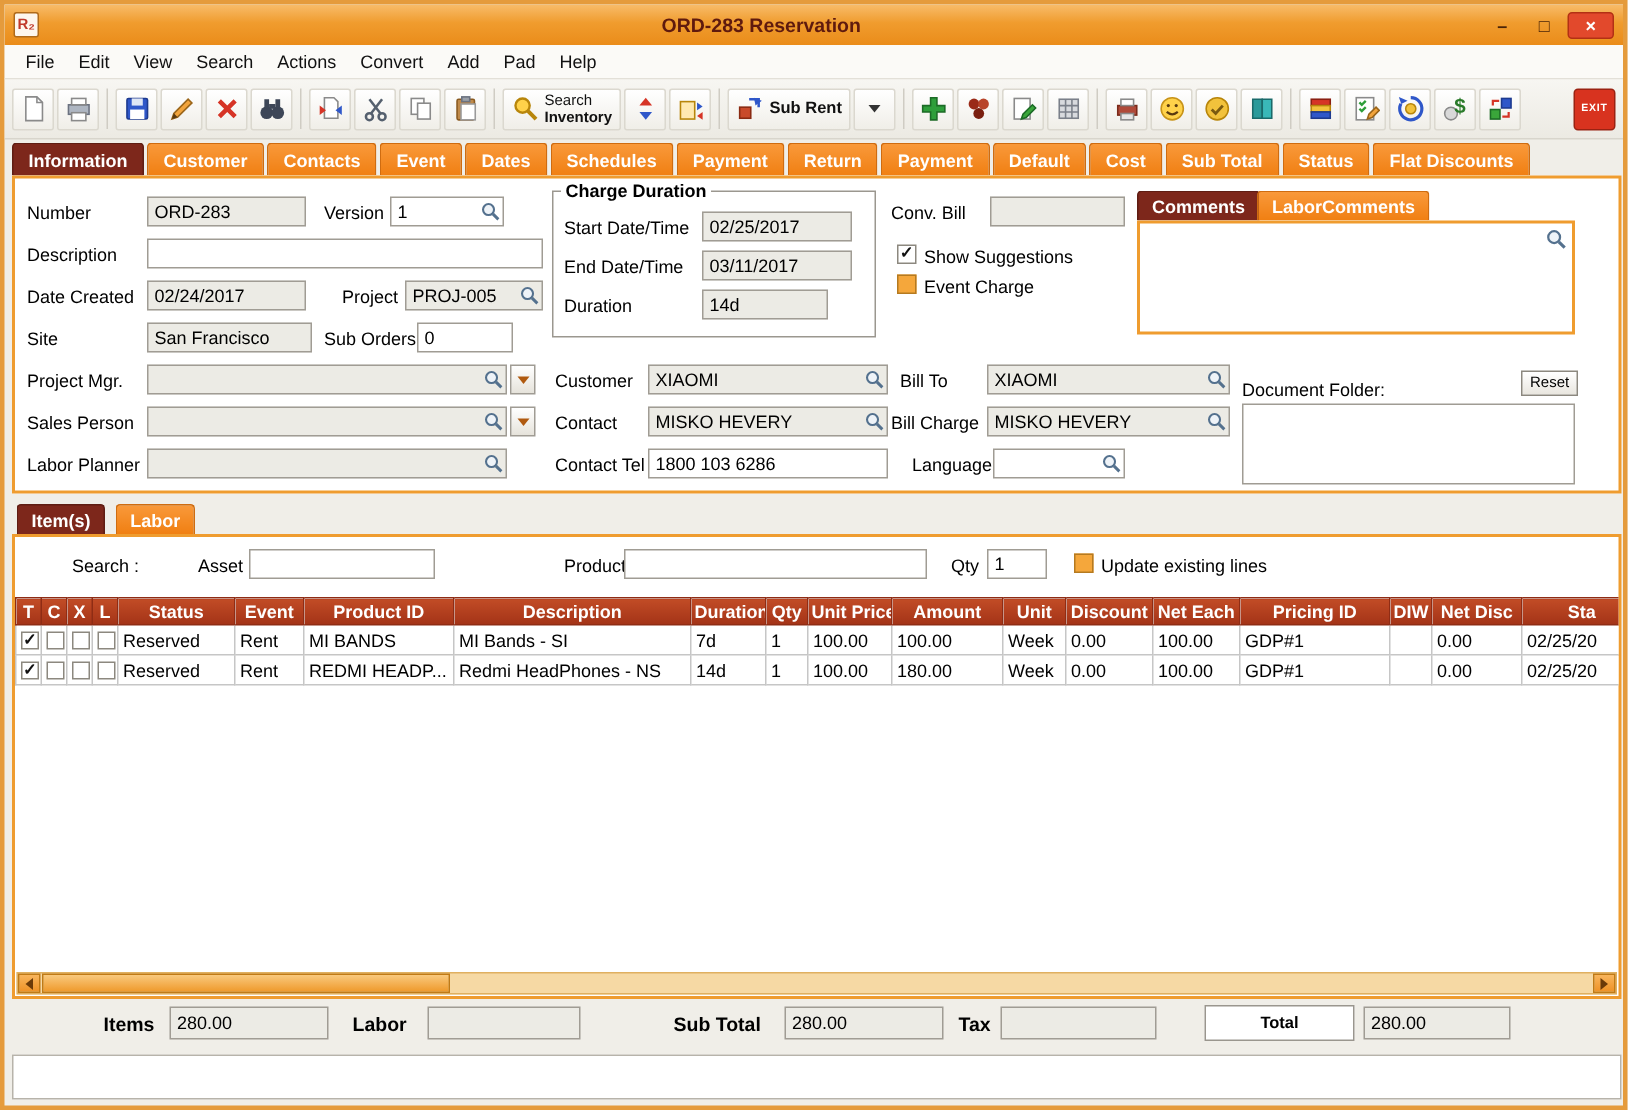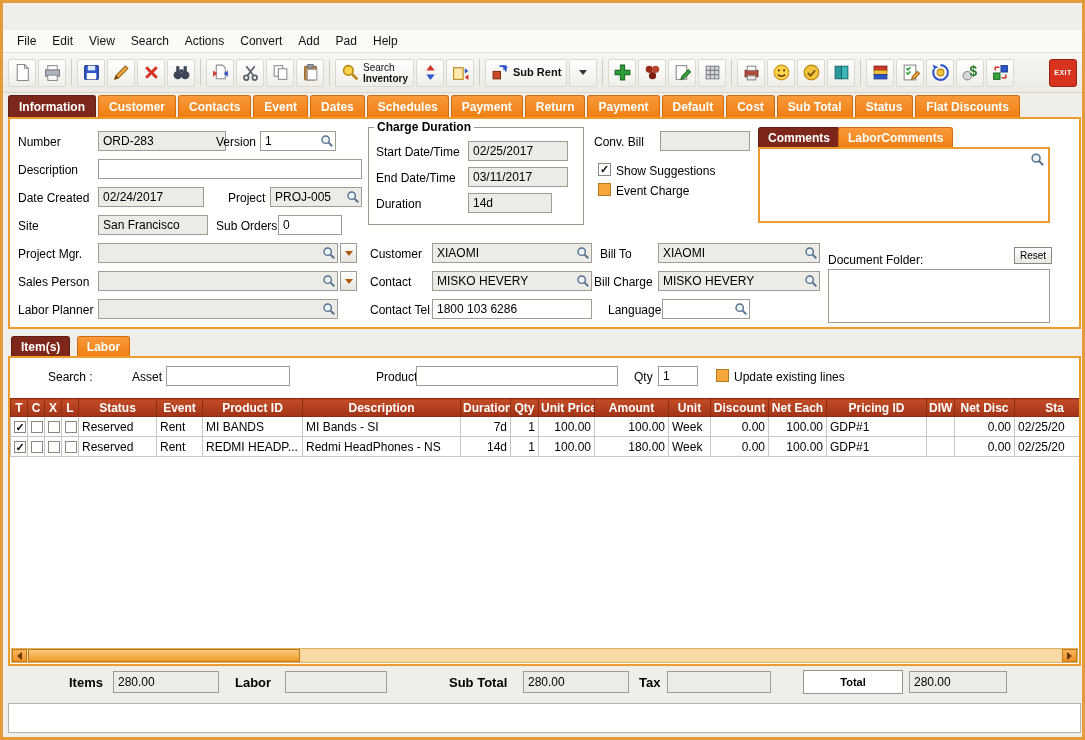--- a/index.html
+++ b/index.html
@@ -62,38 +62,47 @@
   .combox { position:absolute; border:2px solid #ef9c2f; background:#fff; }
   .combox .mag { position:absolute; right:3px; top:3px; width:15px; height:15px; }
   .docbox { position:absolute; border:1px solid #a09c94; background:#fff; }
   .rbtn { position:absolute; height:17px; border:1px solid #8c887f; background:linear-gradient(#fff,#e9e6df); font-size:10px; display:flex; align-items:center; padding:0 5px; }
 
   
   .gridwrap { position:absolute; left:0; right:0; top:40px; height:61px; overflow:hidden; }
   table.grid { border-collapse:collapse; table-layout:fixed; width:1084px; font-size:12px; }
   .grid th { background:linear-gradient(#c24c26,#a33317); color:#fff; font-weight:bold; border:1px solid #8f2c14; height:18px; padding:0 2px; overflow:hidden; white-space:nowrap; font-size:12px; }
   .grid td { border:1px solid #c6c6c6; height:20px; padding:0 3px; overflow:hidden; white-space:nowrap; background:#fff; color:#000; }
-  .ta-r { text-align:right; } .ta-c { text-align:center; }
+  .ta-r { } .ta-c { text-align:center; }
 
   
   .hscroll { position:absolute; left:1px; right:1px; bottom:1px; height:15px; background:#f6d9a4; border:1px solid #e0b060; display:flex; align-items:center; }
   .sarrow { width:15px; height:13px; background:linear-gradient(#f8b55c,#ef9226); border:1px solid #c07a16; display:flex; align-items:center; justify-content:center; flex:0 0 auto; }
   .tri-l { border-top:4px solid transparent; border-bottom:4px solid transparent; border-right:5px solid #6b3a08; }
   .tri-r { border-top:4px solid transparent; border-bottom:4px solid transparent; border-left:5px solid #6b3a08; }
   .strack { flex:1; position:relative; height:13px; }
   .sthumb { position:absolute; left:1px; top:0; width:272px; height:13px; background:linear-gradient(#f9c97e,#ef9a2c); border:1px solid #c07a16; }
 
   .total-btn { position:absolute; height:24px; border:1px solid #9a968e; background:#fff; font-weight:bold; font-size:11px; display:flex; align-items:center; justify-content:center; }
   .statusbar { position:absolute; left:5px; top:700px; width:1073px; height:30px; background:#fff; border:1px solid #b7b3aa; }
 </style>
 </head>
 <body>
 
 <div class="window">
 
+  <div class="titlebar">
+    <div class="app-icon">R₂</div>
+    <div class="title">ORD-283 Reservation</div>
+    <div class="win-controls">
+      <div class="wbtn">–</div>
+      <div class="wbtn">□</div>
+      <div class="wbtn close">×</div>
+    </div>
+  </div>
 
   <div class="menubar">
     <span class="menu-item">File</span>
     <span class="menu-item">Edit</span>
     <span class="menu-item">View</span>
     <span class="menu-item">Search</span>
     <span class="menu-item">Actions</span>
     <span class="menu-item">Convert</span>
     <span class="menu-item">Add</span>
     <span class="menu-item">Pad</span>
@@ -312,21 +321,21 @@
     <div class="mtab">Payment</div>
     <div class="mtab">Default</div>
     <div class="mtab">Cost</div>
     <div class="mtab">Sub Total</div>
     <div class="mtab">Status</div>
     <div class="mtab">Flat Discounts</div>
   </div>
 
   <div class="panel" id="info-panel">
     <span class="lbl" style="left:8px;top:16px">Number</span>
-    <div class="fld" style="left:88px;top:12px;width:128px">
+    <div class="fld" style="left:88px;top:12px;width:106px">
         <span>ORD-283</span>
       </div>
     <span class="lbl" style="left:206px;top:16px">Version</span>
     <div class="fld w hasmag" style="left:250px;top:12px;width:76px">
         <span>1</span>
         <svg class="mag" viewBox="0 0 16 16">
           <circle cx="6.5" cy="6.5" r="4.2" fill="#eef3f8" stroke="#54718e" stroke-width="1.6"></circle>
           <line x1="9.8" y1="9.8" x2="14" y2="14" stroke="#54718e" stroke-width="2.2"></line>
         </svg>
       </div>

